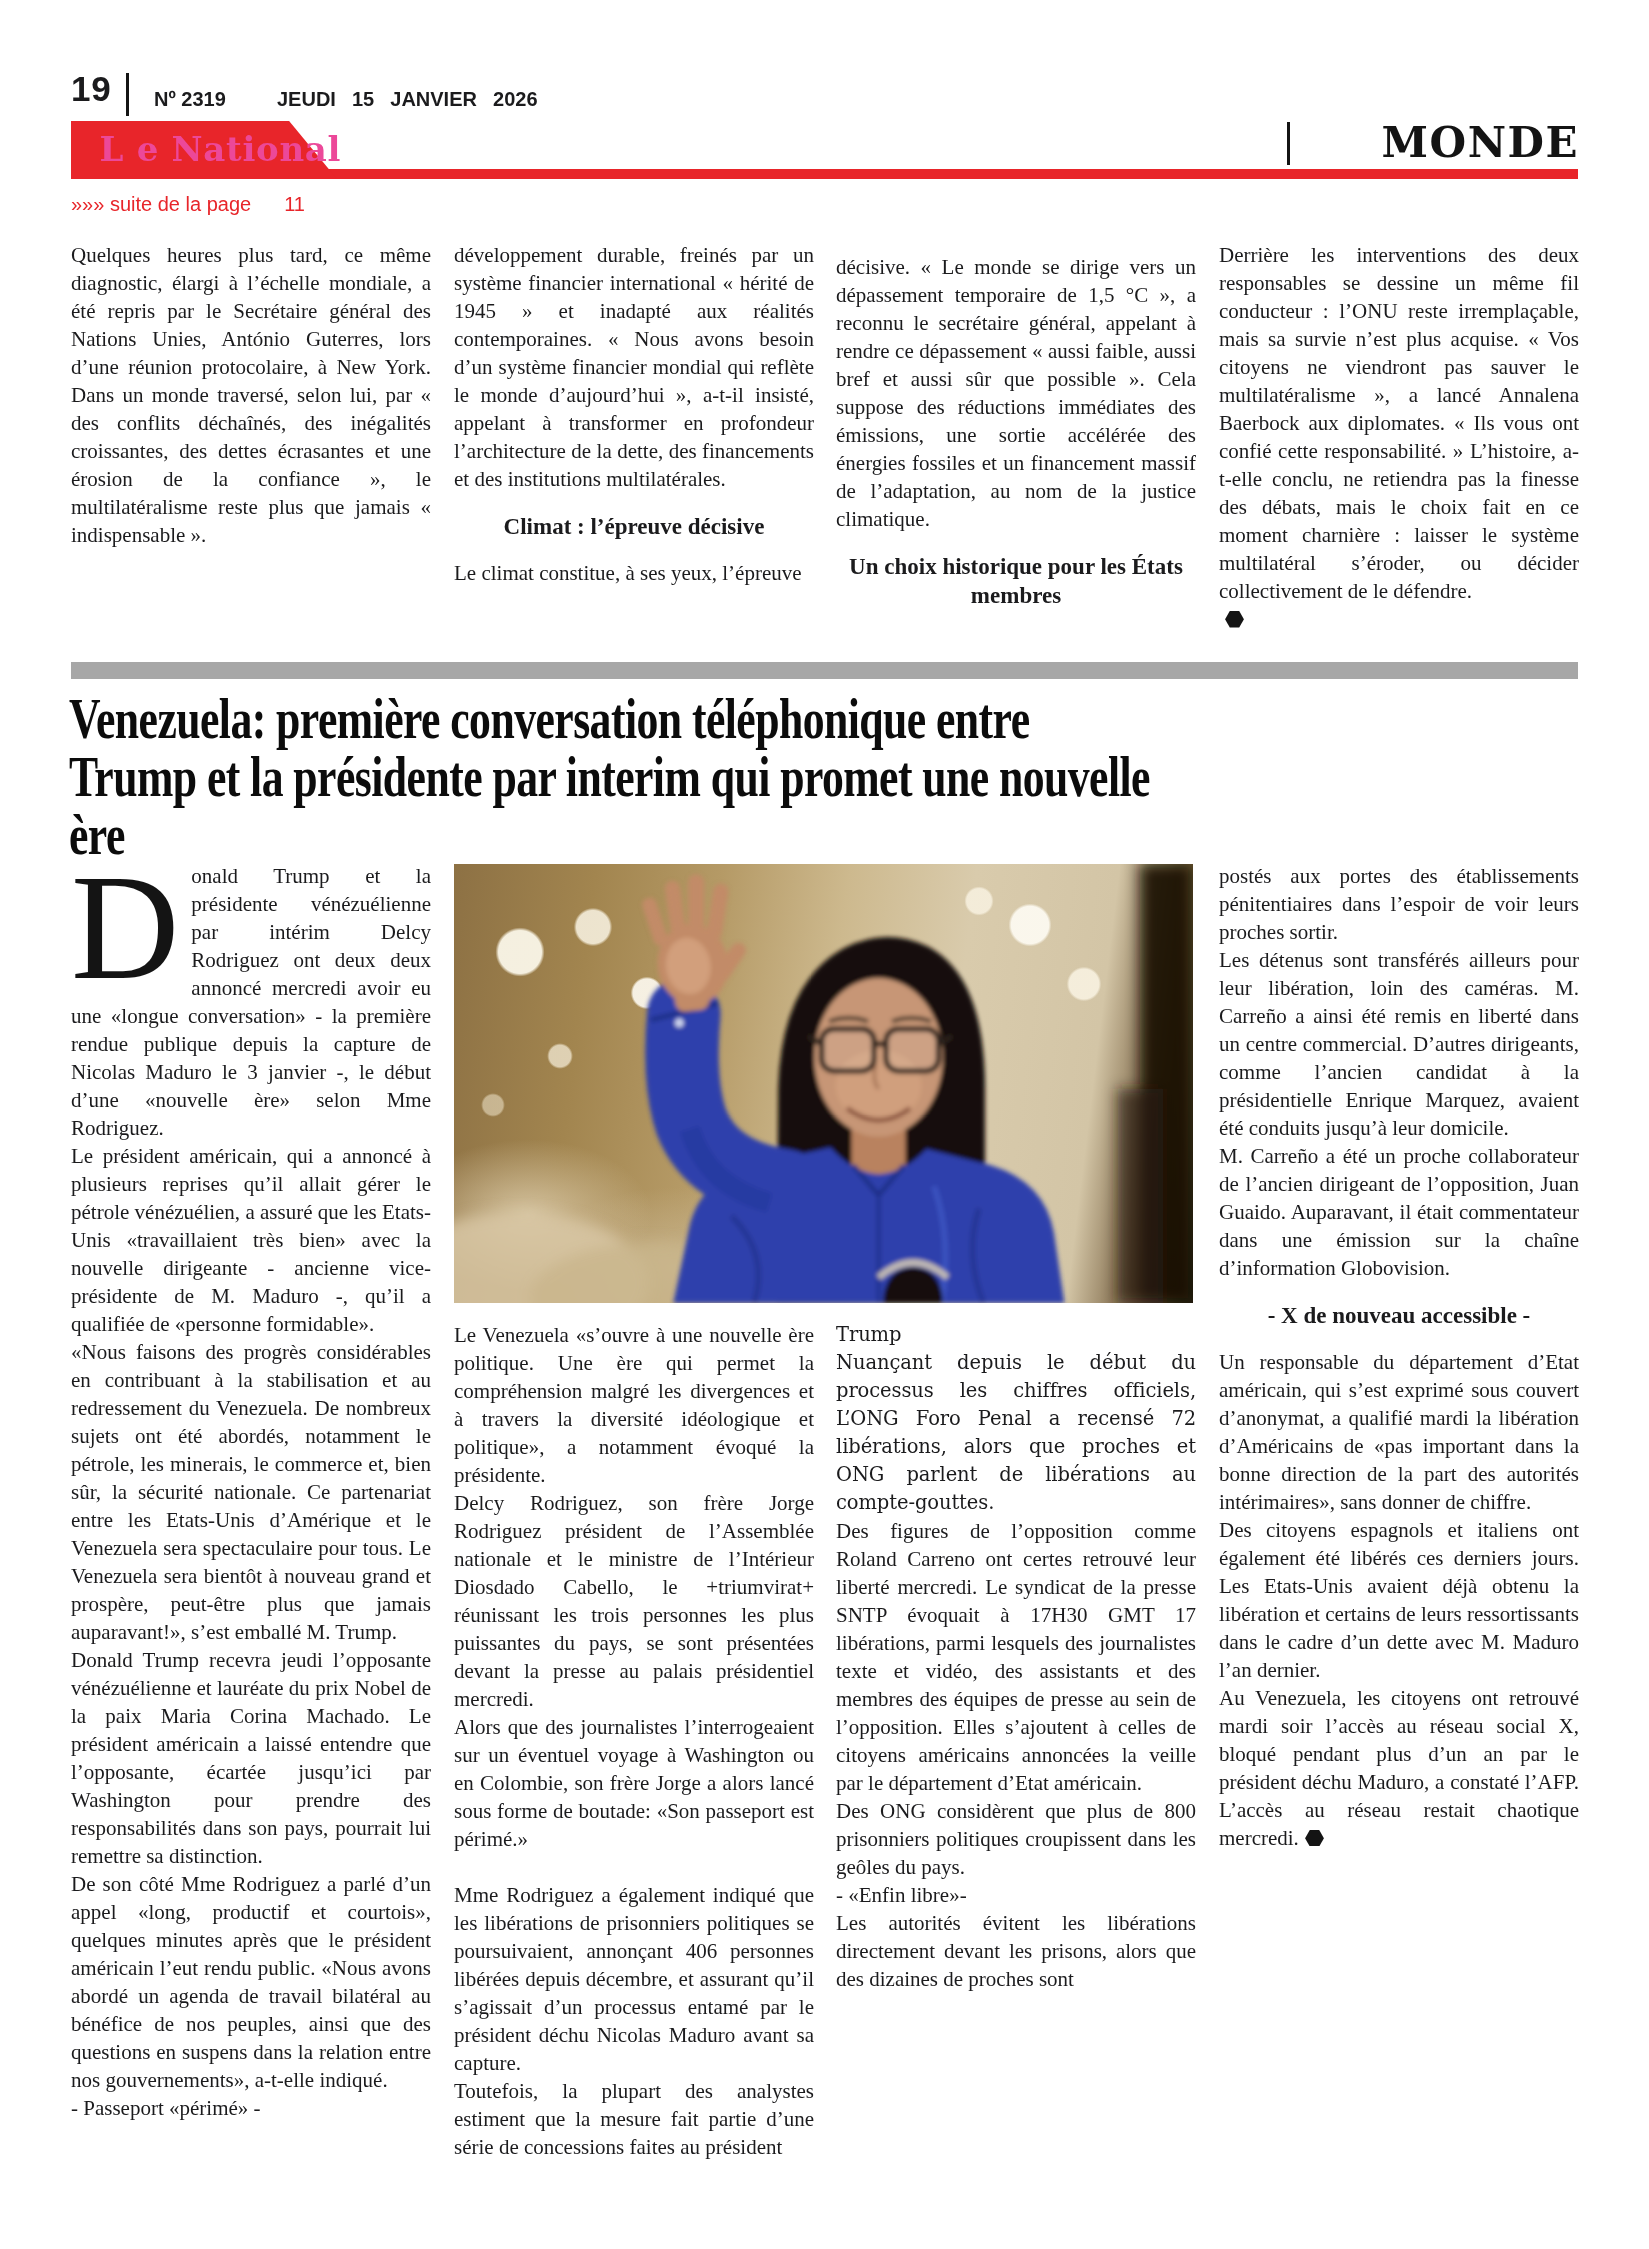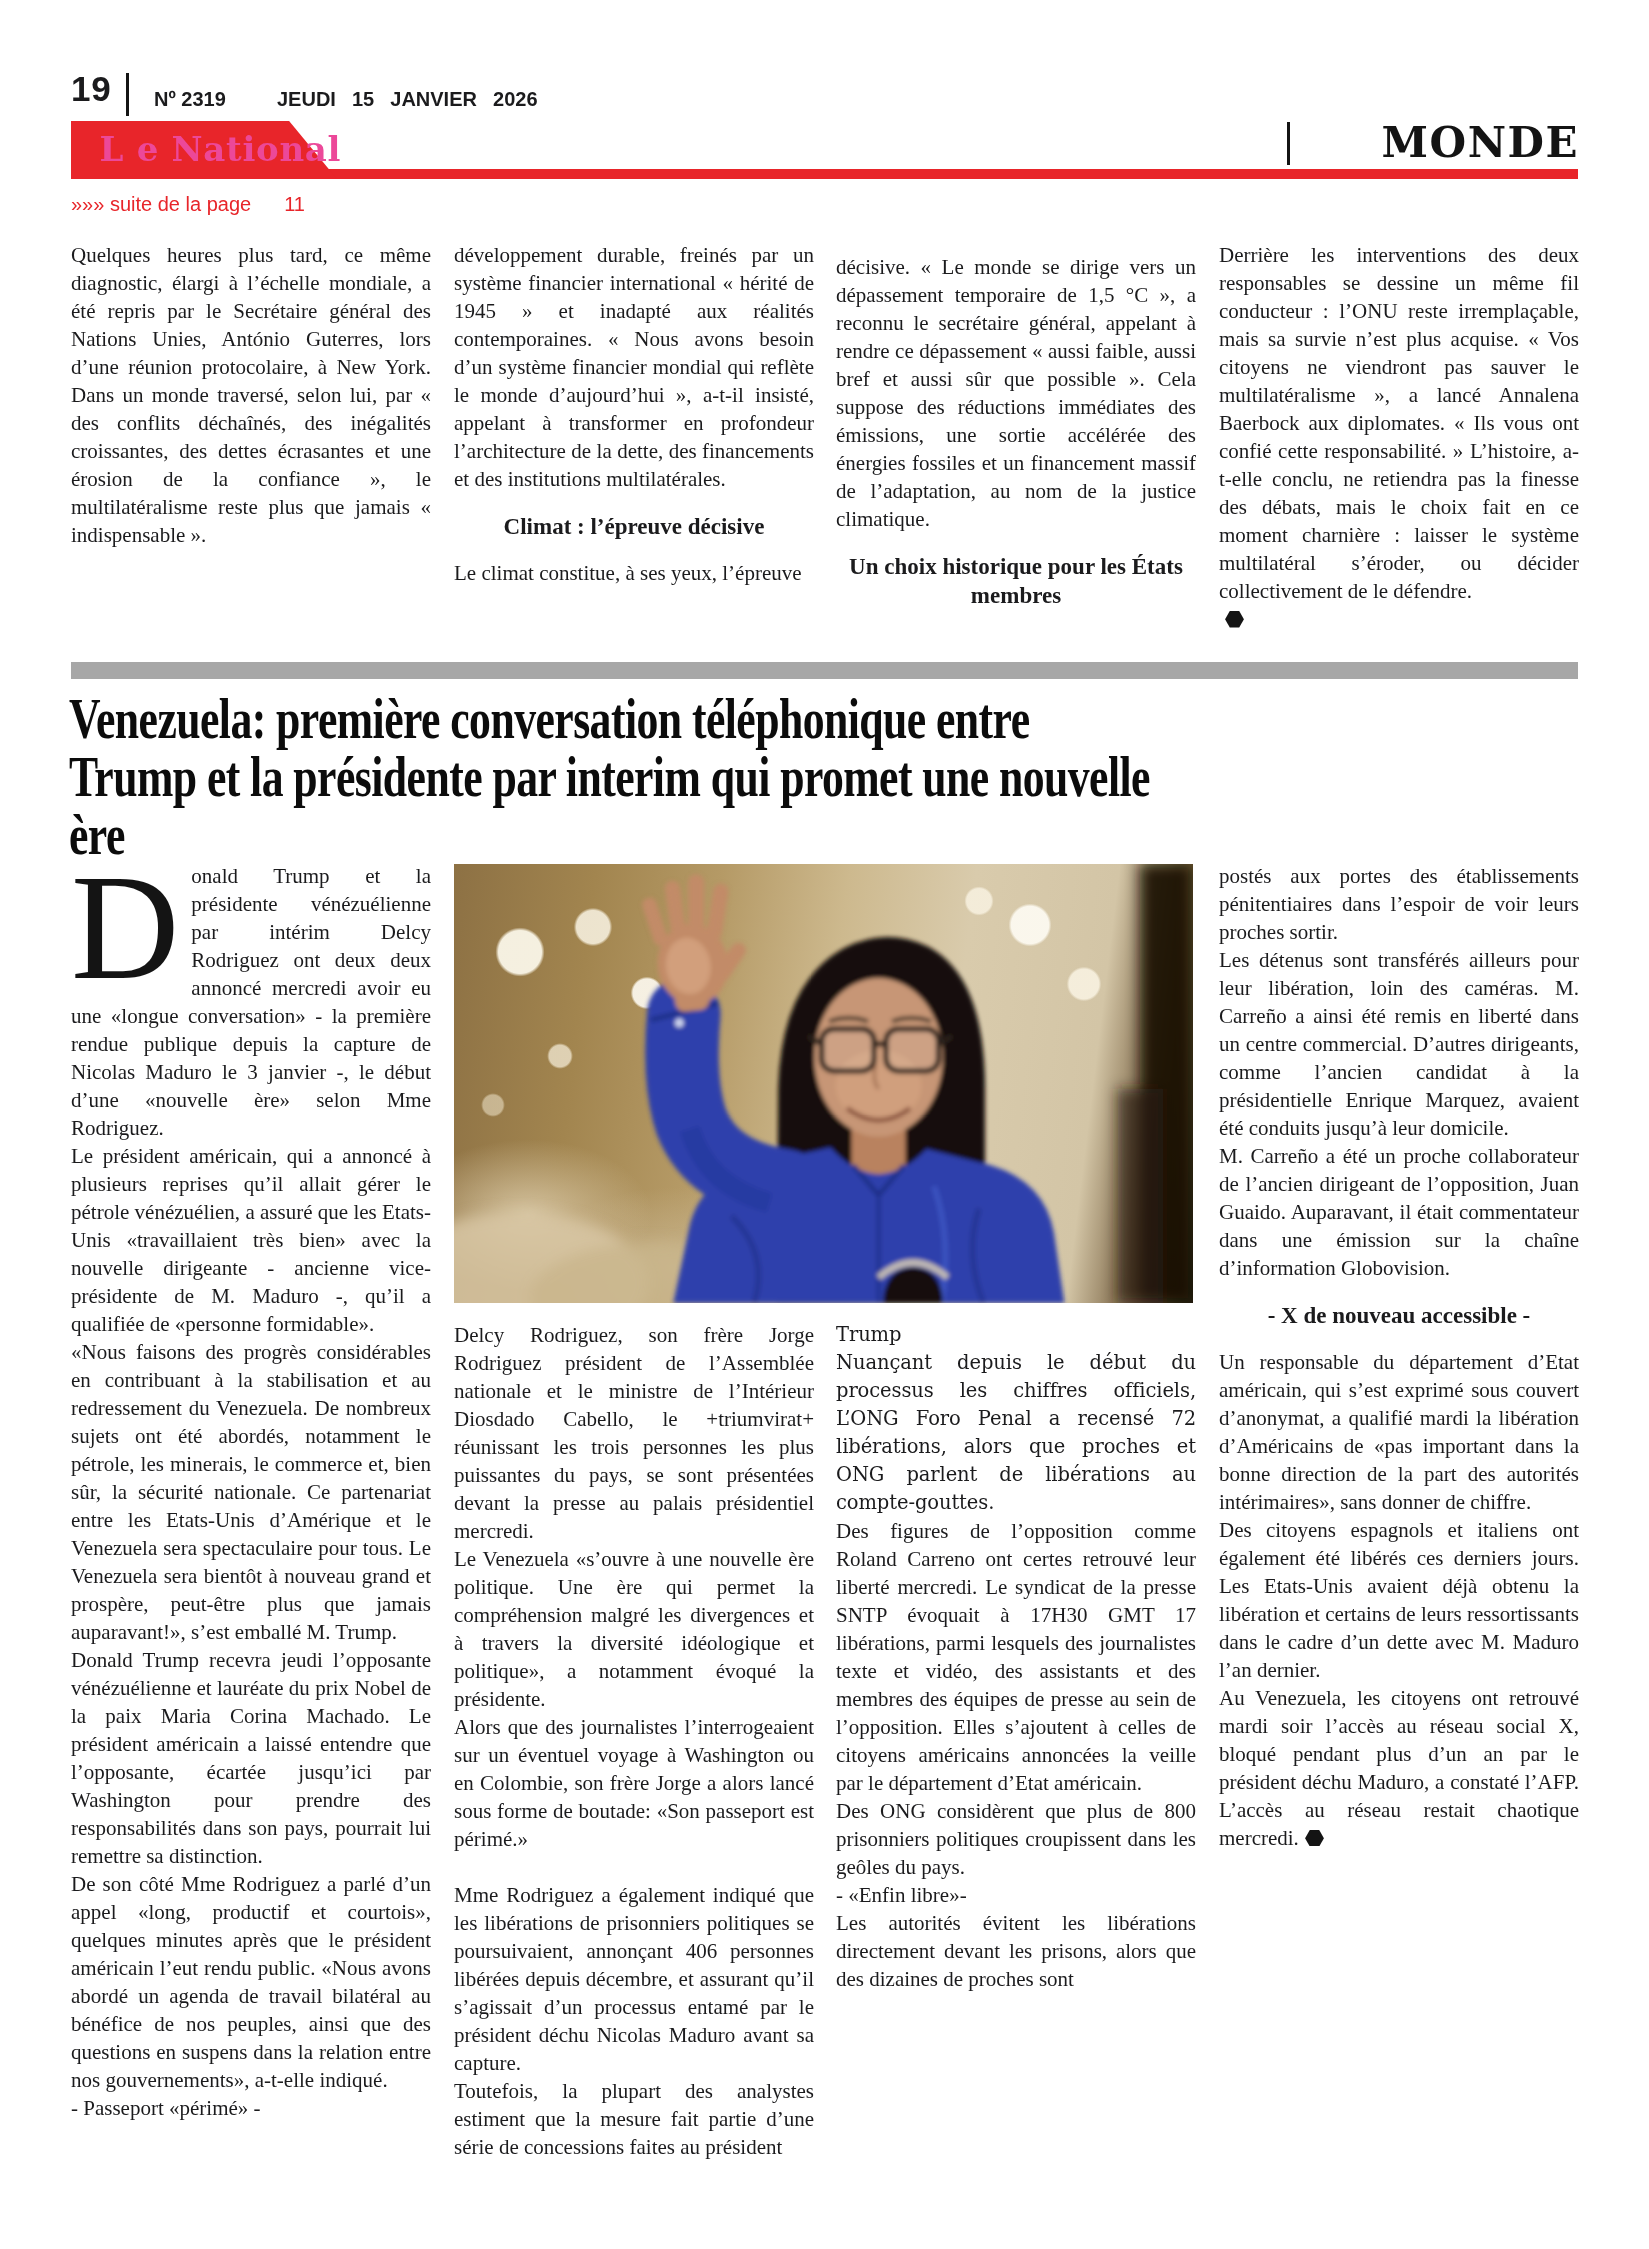--- a/index.html
+++ b/index.html
@@ -192,22 +192,22 @@
   <div class="col" id="v1">
     <p><span class="dropcap">D</span><span>onald Trump et la présidente vénézuélienne par intérim Delcy Rodriguez ont deux deux annoncé mercredi avoir eu une «longue conversation» - la première rendue publique depuis la capture de Nicolas Maduro le 3 janvier -, le début d’une «nouvelle ère» selon Mme Rodriguez.</span></p>
     <p>Le président américain, qui a annoncé à plusieurs reprises qu’il allait gérer le pétrole vénézuélien, a assuré que les Etats-Unis «travaillaient très bien» avec la nouvelle dirigeante - ancienne vice-présidente de M. Maduro -, qu’il a qualifiée de «personne formidable».</p>
     <p>«Nous faisons des progrès considérables en contribuant à la stabilisation et au redressement du Venezuela. De nombreux sujets ont été abordés, notamment le pétrole, les minerais, le commerce et, bien sûr, la sécurité nationale. Ce partenariat entre les Etats-Unis d’Amérique et le Venezuela sera spectaculaire pour tous. Le Venezuela sera bientôt à nouveau grand et prospère, peut-être plus que jamais auparavant!», s’est emballé M. Trump.</p>
     <p>Donald Trump recevra jeudi l’opposante vénézuélienne et lauréate du prix Nobel de la paix Maria Corina Machado. Le président américain a laissé entendre que l’opposante, écartée jusqu’ici par Washington pour prendre des responsabilités dans son pays, pourrait lui remettre sa distinction.</p>
     <p>De son côté Mme Rodriguez a parlé d’un appel «long, productif et courtois», quelques minutes après que le président américain l’eut rendu public. «Nous avons abordé un agenda de travail bilatéral au bénéfice de nos peuples, ainsi que des questions en suspens dans la relation entre nos gouvernements», a-t-elle indiqué.</p>
     <p>- Passeport «périmé» -</p>
   </div>
 
   <div class="col" id="v2">
+    <p>Le Venezuela «s’ouvre à une nouvelle ère politique. Une ère qui permet la compréhension malgré les divergences et à travers la diversité idéologique et politique», a notamment évoqué la présidente.</p>
     <p>Delcy Rodriguez, son frère Jorge Rodriguez président de l’Assemblée nationale et le ministre de l’Intérieur Diosdado Cabello, le +triumvirat+ réunissant les trois personnes les plus puissantes du pays, se sont présentées devant la presse au palais présidentiel mercredi.</p>
-    <p>Le Venezuela «s’ouvre à une nouvelle ère politique. Une ère qui permet la compréhension malgré les divergences et à travers la diversité idéologique et politique», a notamment évoqué la présidente.</p>
     <p>Alors que des journalistes l’interrogeaient sur un éventuel voyage à Washington ou en Colombie, son frère Jorge a alors lancé sous forme de boutade: «Son passeport est périmé.»</p>
     <p class="gap-lg">Mme Rodriguez a également indiqué que les libérations de prisonniers politiques se poursuivaient, annonçant 406 personnes libérées depuis décembre, et assurant qu’il s’agissait d’un processus entamé par le président déchu Nicolas Maduro avant sa capture.</p>
     <p>Toutefois, la plupart des analystes estiment que la mesure fait partie d’une série de concessions faites au président</p>
   </div>
 
   <div class="col" id="v3">
     <p class="alt">Trump</p>
     <p class="alt">Nuançant depuis le début du processus les chiffres officiels, L’ONG Foro Penal a recensé 72 libérations, alors que proches et ONG parlent de libérations au compte-gouttes.</p>
     <p>Des figures de l’opposition comme Roland Carreno ont certes retrouvé leur liberté mercredi. Le syndicat de la presse SNTP évoquait à 17H30 GMT 17 libérations, parmi lesquels des journalistes texte et vidéo, des assistants et des membres des équipes de presse au sein de l’opposition. Elles s’ajoutent à celles de citoyens américains annoncées la veille par le département d’Etat américain.</p>
     <p>Des ONG considèrent que plus de 800 prisonniers politiques croupissent dans les geôles du pays.</p>

